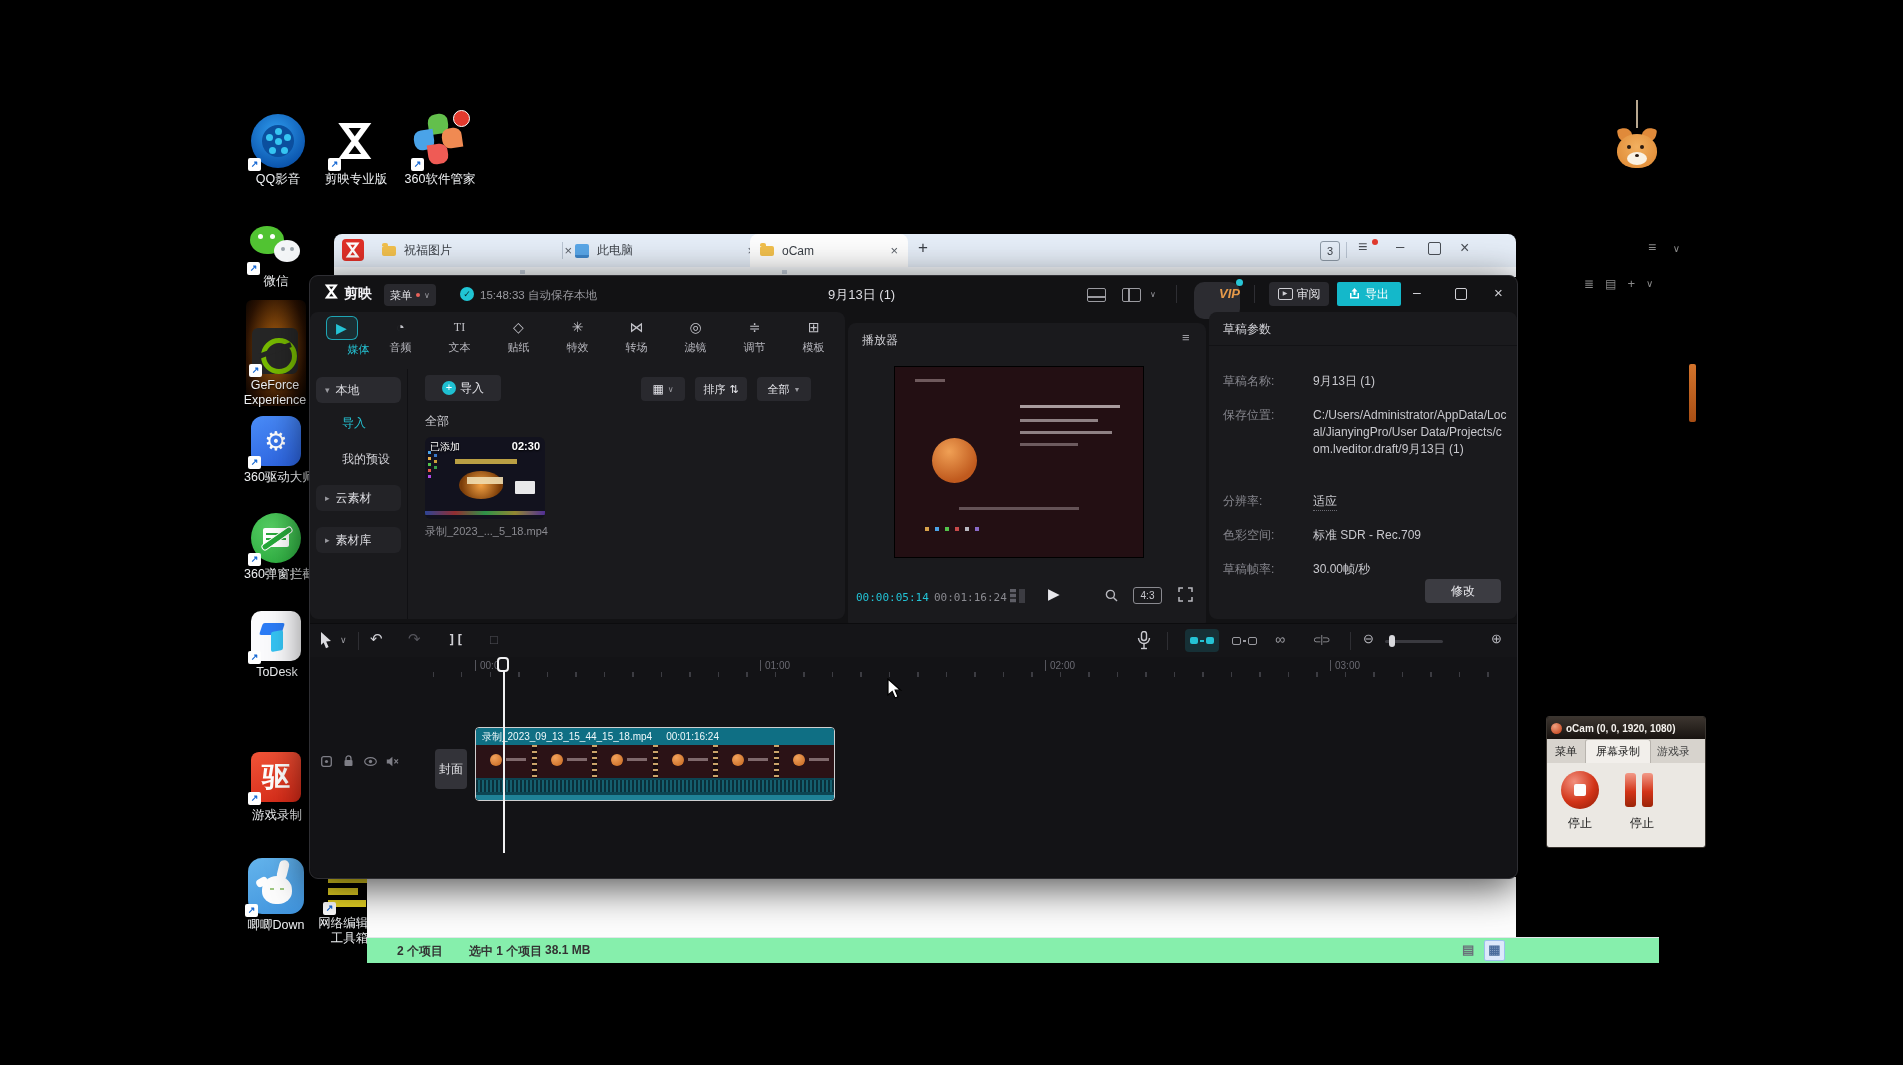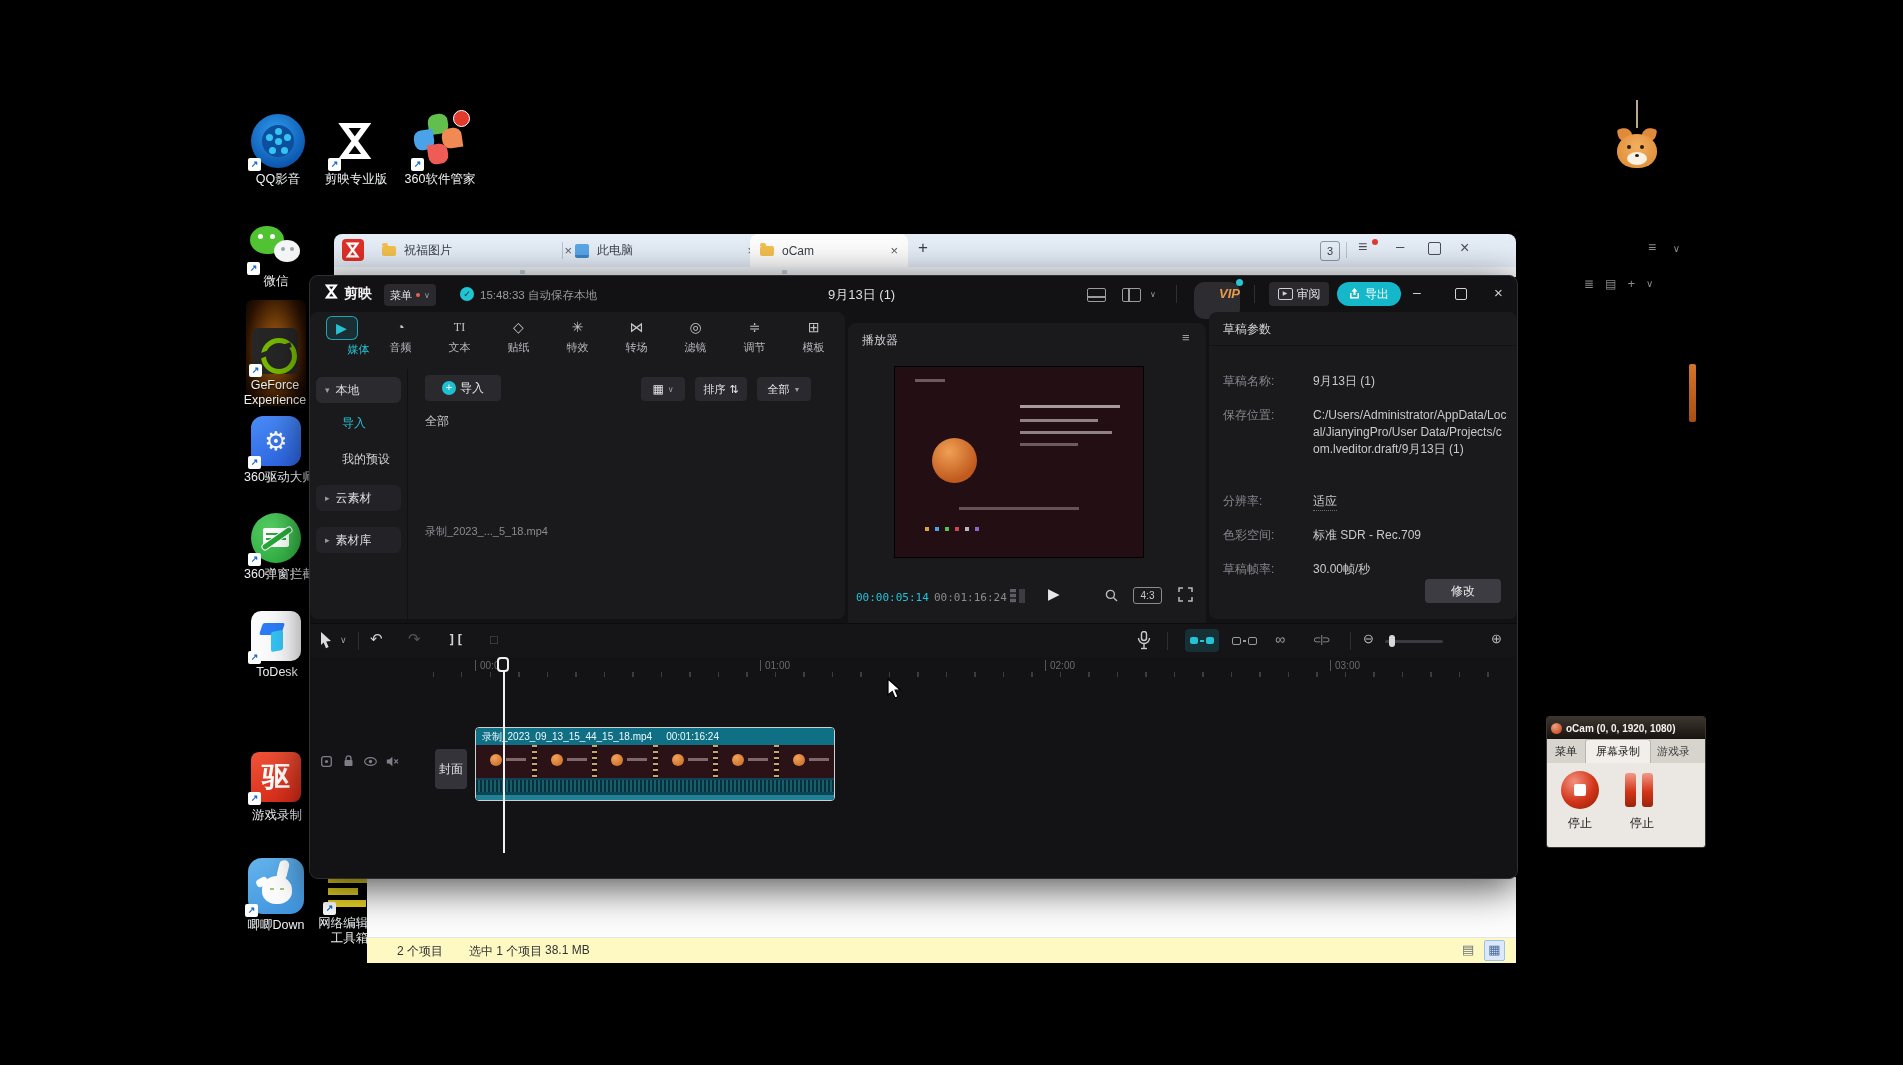--- a/index.html
+++ b/index.html
@@ -181,21 +181,21 @@
     <div class="a" style="left:1062px;top:3px;font-size:15px;color:#4a4f56;">–</div>
     <div class="a" style="left:1094px;top:8px;width:11px;height:11px;border:1.5px solid #4a4f56;border-radius:2px;"></div>
     <div class="a" style="left:1126px;top:5px;font-size:16px;color:#4a4f56;">×</div>
   </div>
   <div class="a" style="left:334px;top:267px;width:1182px;height:10px;background:#f7fafd;">
     <div class="a" style="left:186px;top:3px;width:5px;height:4px;background:#c4cedb;"></div>
     <div class="a" style="left:448px;top:3px;width:5px;height:4px;background:#c4cedb;"></div>
   </div>
 
   <div class="a" style="left:367px;top:877px;width:1149px;height:85px;background:#fdfdfd;">
-    <div class="a" style="left:0;top:60px;width:1149px;height:25px;border-top:1px solid #e3e6ea;background:#fef9c3;">
+    <div class="a" style="left:0;top:60px;width:1292px;height:25px;border-top:1px solid #e3e6ea;background:#86efac;font-weight:bold;">
       <span class="a" style="left:30px;top:5px;font-size:12px;color:#333;">2 个项目</span>
       <span class="a" style="left:102px;top:5px;font-size:12px;color:#333;">选中 1 个项目</span>
       <span class="a" style="left:178px;top:5px;font-size:12px;color:#333;">38.1 MB</span>
       <span class="a" style="left:1095px;top:4px;font-size:13px;color:#6a707a;">▤</span>
       <span class="a" style="left:1117px;top:2px;width:19px;height:19px;background:#dce9fb;border:1px solid #9cc0ee;border-radius:2px;font-size:13px;color:#4a6c9c;text-align:center;line-height:18px;">▦</span>
     </div>
   </div>
 
   <div class="a jw" style="left:309px;top:275px;width:1207px;height:602px;">
 
@@ -220,21 +220,21 @@
       <div class="a vline" style="left:866px;top:9px;"></div>
       <div class="a" style="left:884px;top:6px;width:46px;height:37px;background:#2c2c31;border-radius:10px;text-align:right;">
         <span style="color:#e89b4a;font-weight:bold;font-style:italic;font-size:13px;line-height:24px;">VIP</span>
         <span class="a" style="right:-3px;top:-3px;width:7px;height:7px;border-radius:50%;background:#28c6d6;"></span>
       </div>
       <div class="a vline" style="left:944px;top:9px;"></div>
       <div class="a btn-dark" style="left:959px;top:6px;width:60px;height:24px;font-size:12px;">
         <span style="width:13px;height:10px;border:1.5px solid #cfcfd4;border-radius:2px;font-size:6px;color:#cfcfd4;line-height:9px;text-align:center;">▶</span>
         <span>审阅</span>
       </div>
-      <div class="a" style="left:1027px;top:6px;width:64px;height:24px;background:#14b8ca;border-radius:12px;display:flex;align-items:center;justify-content:center;gap:5px;">
+      <div class="a" style="left:1027px;top:6px;width:64px;height:24px;background:#14b8ca;border-radius:2px;display:flex;align-items:center;justify-content:center;gap:5px;">
         <svg width="11" height="12" viewBox="0 0 11 12">
             <path d="M5.5 0 L8.5 3.5 H6.5 V7 H4.5 V3.5 H2.5 Z M1 5 V10.5 H10 V5 H8.5 V9 H2.5 V5 Z" fill="#fff"></path>
           </svg>
         <span style="color:#fff;font-size:12px;">导出</span>
       </div>
       <span class="a" style="left:1103px;top:8px;color:#cfcfd4;font-size:14px;">–</span>
       <div class="a" style="left:1145px;top:12px;width:10px;height:10px;border:1.5px solid #cfcfd4;border-radius:2px;"></div>
       <span class="a" style="left:1184px;top:8px;color:#cfcfd4;font-size:15px;">×</span>
     </div>
 
@@ -278,20 +278,30 @@
       <div class="a btn-dark" style="left:385px;top:65px;width:52px;height:24px;font-size:11px;">
         <span>排序</span>
         <span>⇅</span>
       </div>
       <div class="a btn-dark" style="left:447px;top:65px;width:54px;height:24px;font-size:11px;">
         <span>全部</span>
         <span style="font-size:7px;" class="dim">▼</span>
       </div>
       <span class="a" style="left:115px;top:101px;font-size:12px;color:#cfcfd4;">全部</span>
 
+      <div class="a" style="left:115px;top:125px;width:120px;height:82px;border-radius:6px;background:#12121e;overflow:hidden;">
+        <div class="a" style="left:3px;top:14px;width:3px;height:3px;background:#4aa3e8;box-shadow:0 6px 0 #e8b04a,0 12px 0 #52c34a,0 18px 0 #e85a4a,0 24px 0 #b04ae8,6px 3px 0 #3a78c8,6px 9px 0 #c8a23a,6px 15px 0 #38a048;"></div>
+        <div class="a" style="left:34px;top:34px;width:44px;height:28px;background:radial-gradient(circle,#f2a042,#7a3c08 75%);border-radius:50%;"></div>
+        <div class="a" style="left:30px;top:22px;width:62px;height:5px;background:#d8b84a;opacity:.85;"></div>
+        <div class="a" style="left:42px;top:40px;width:36px;height:7px;background:#f0ddb0;opacity:.9;"></div>
+        <div class="a" style="left:90px;top:44px;width:20px;height:13px;background:#e8e8ea;border-radius:1px;"></div>
+        <div class="a" style="left:0;top:74px;width:120px;height:4px;background:linear-gradient(90deg,#3a5ac8,#c83a3a,#3ac85a,#c8b83a,#6a3ac8);opacity:.7;"></div>
+        <span class="a" style="left:5px;top:3px;font-size:10px;color:#fff;text-shadow:0 1px 2px #000;">已添加</span>
+        <span class="a" style="right:5px;top:3px;font-size:11px;color:#fff;font-weight:bold;text-shadow:0 1px 2px #000;">02:30</span>
+      </div>
       <span class="a" style="left:115px;top:212px;font-size:11px;color:#8a8a90;">录制_2023_..._5_18.mp4</span>
     </div>
 
     <div class="a panel" style="left:538px;top:36px;width:358px;height:307px;margin-top:11px;">
       <span class="a" style="left:14px;top:9px;font-size:12px;color:#cfcfd4;">播放器</span>
       <span class="a" style="left:334px;top:7px;font-size:13px;color:#9a9aa0;">≡</span>
       <div class="a" style="left:46px;top:43px;width:248px;height:190px;background:#230f13;border:1px solid #000;">
         <div class="a" style="left:20px;top:12px;width:30px;height:3px;background:#a08a8e;opacity:.6;"></div>
         <div class="a" style="left:37px;top:71px;width:45px;height:45px;border-radius:50%;background:radial-gradient(circle at 38% 30%,#f0a055,#c05a1e 70%);"></div>
         <div class="a" style="left:125px;top:38px;width:100px;height:3px;background:#cabfc2;opacity:.8;"></div>

